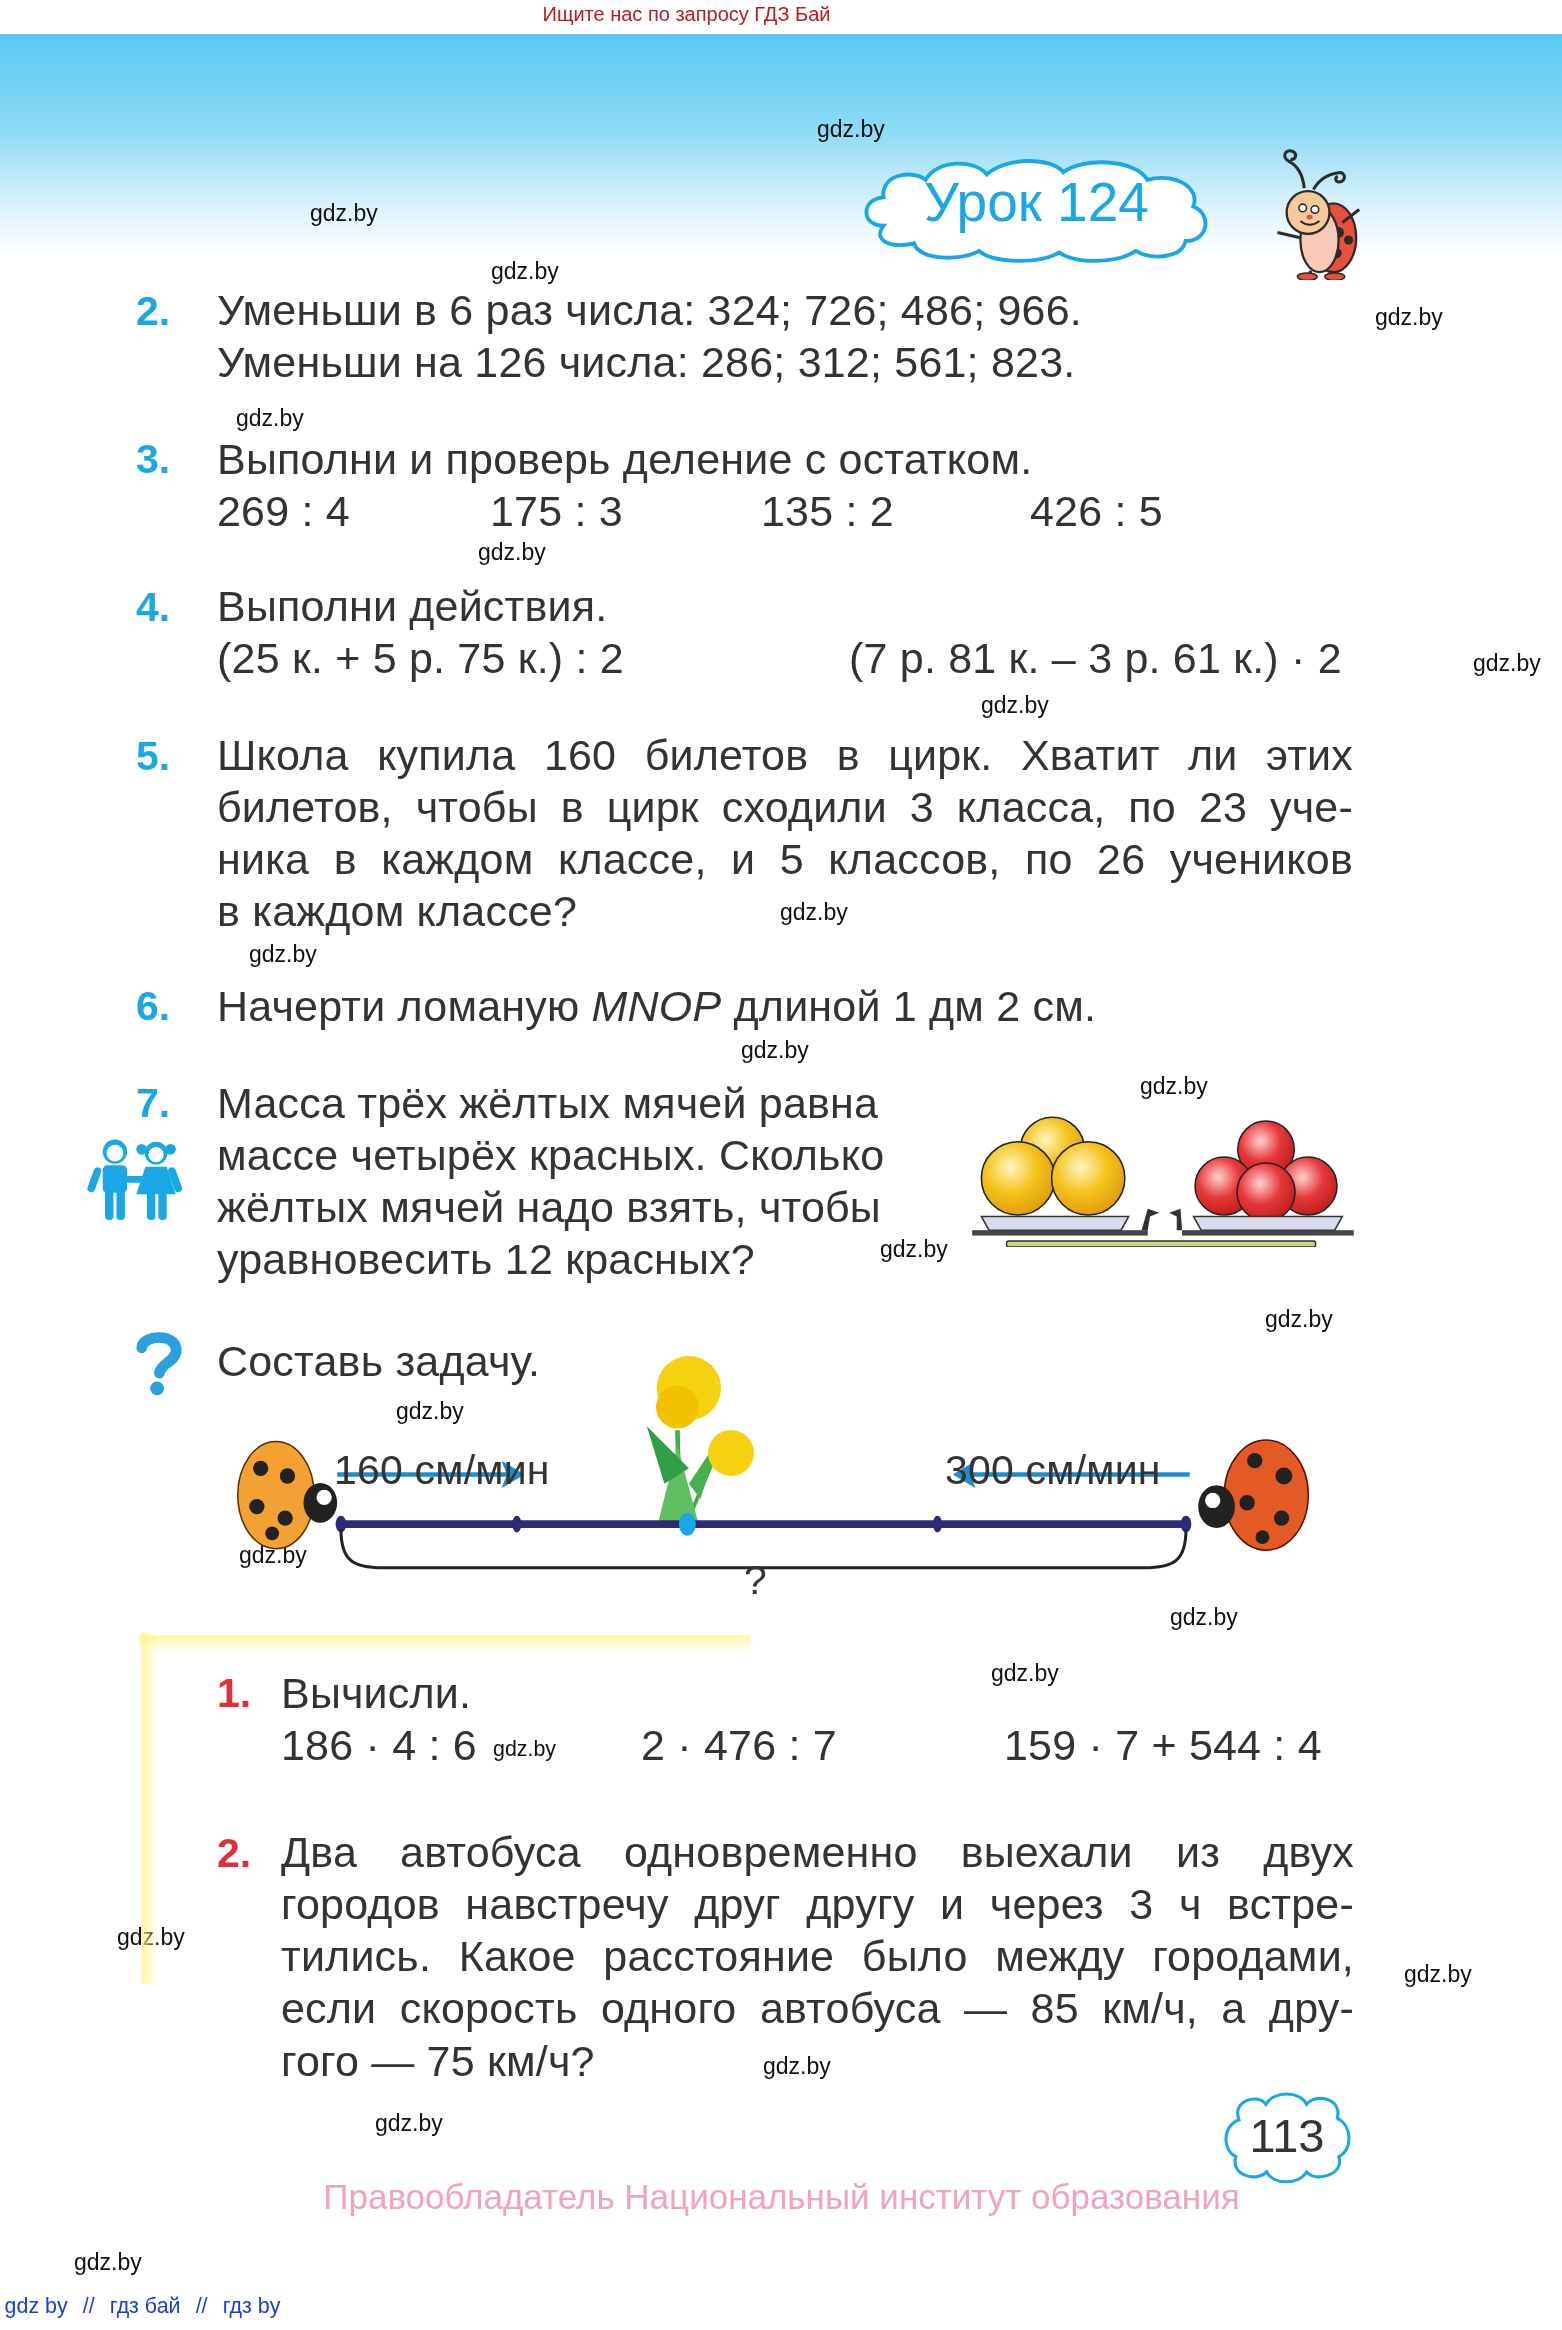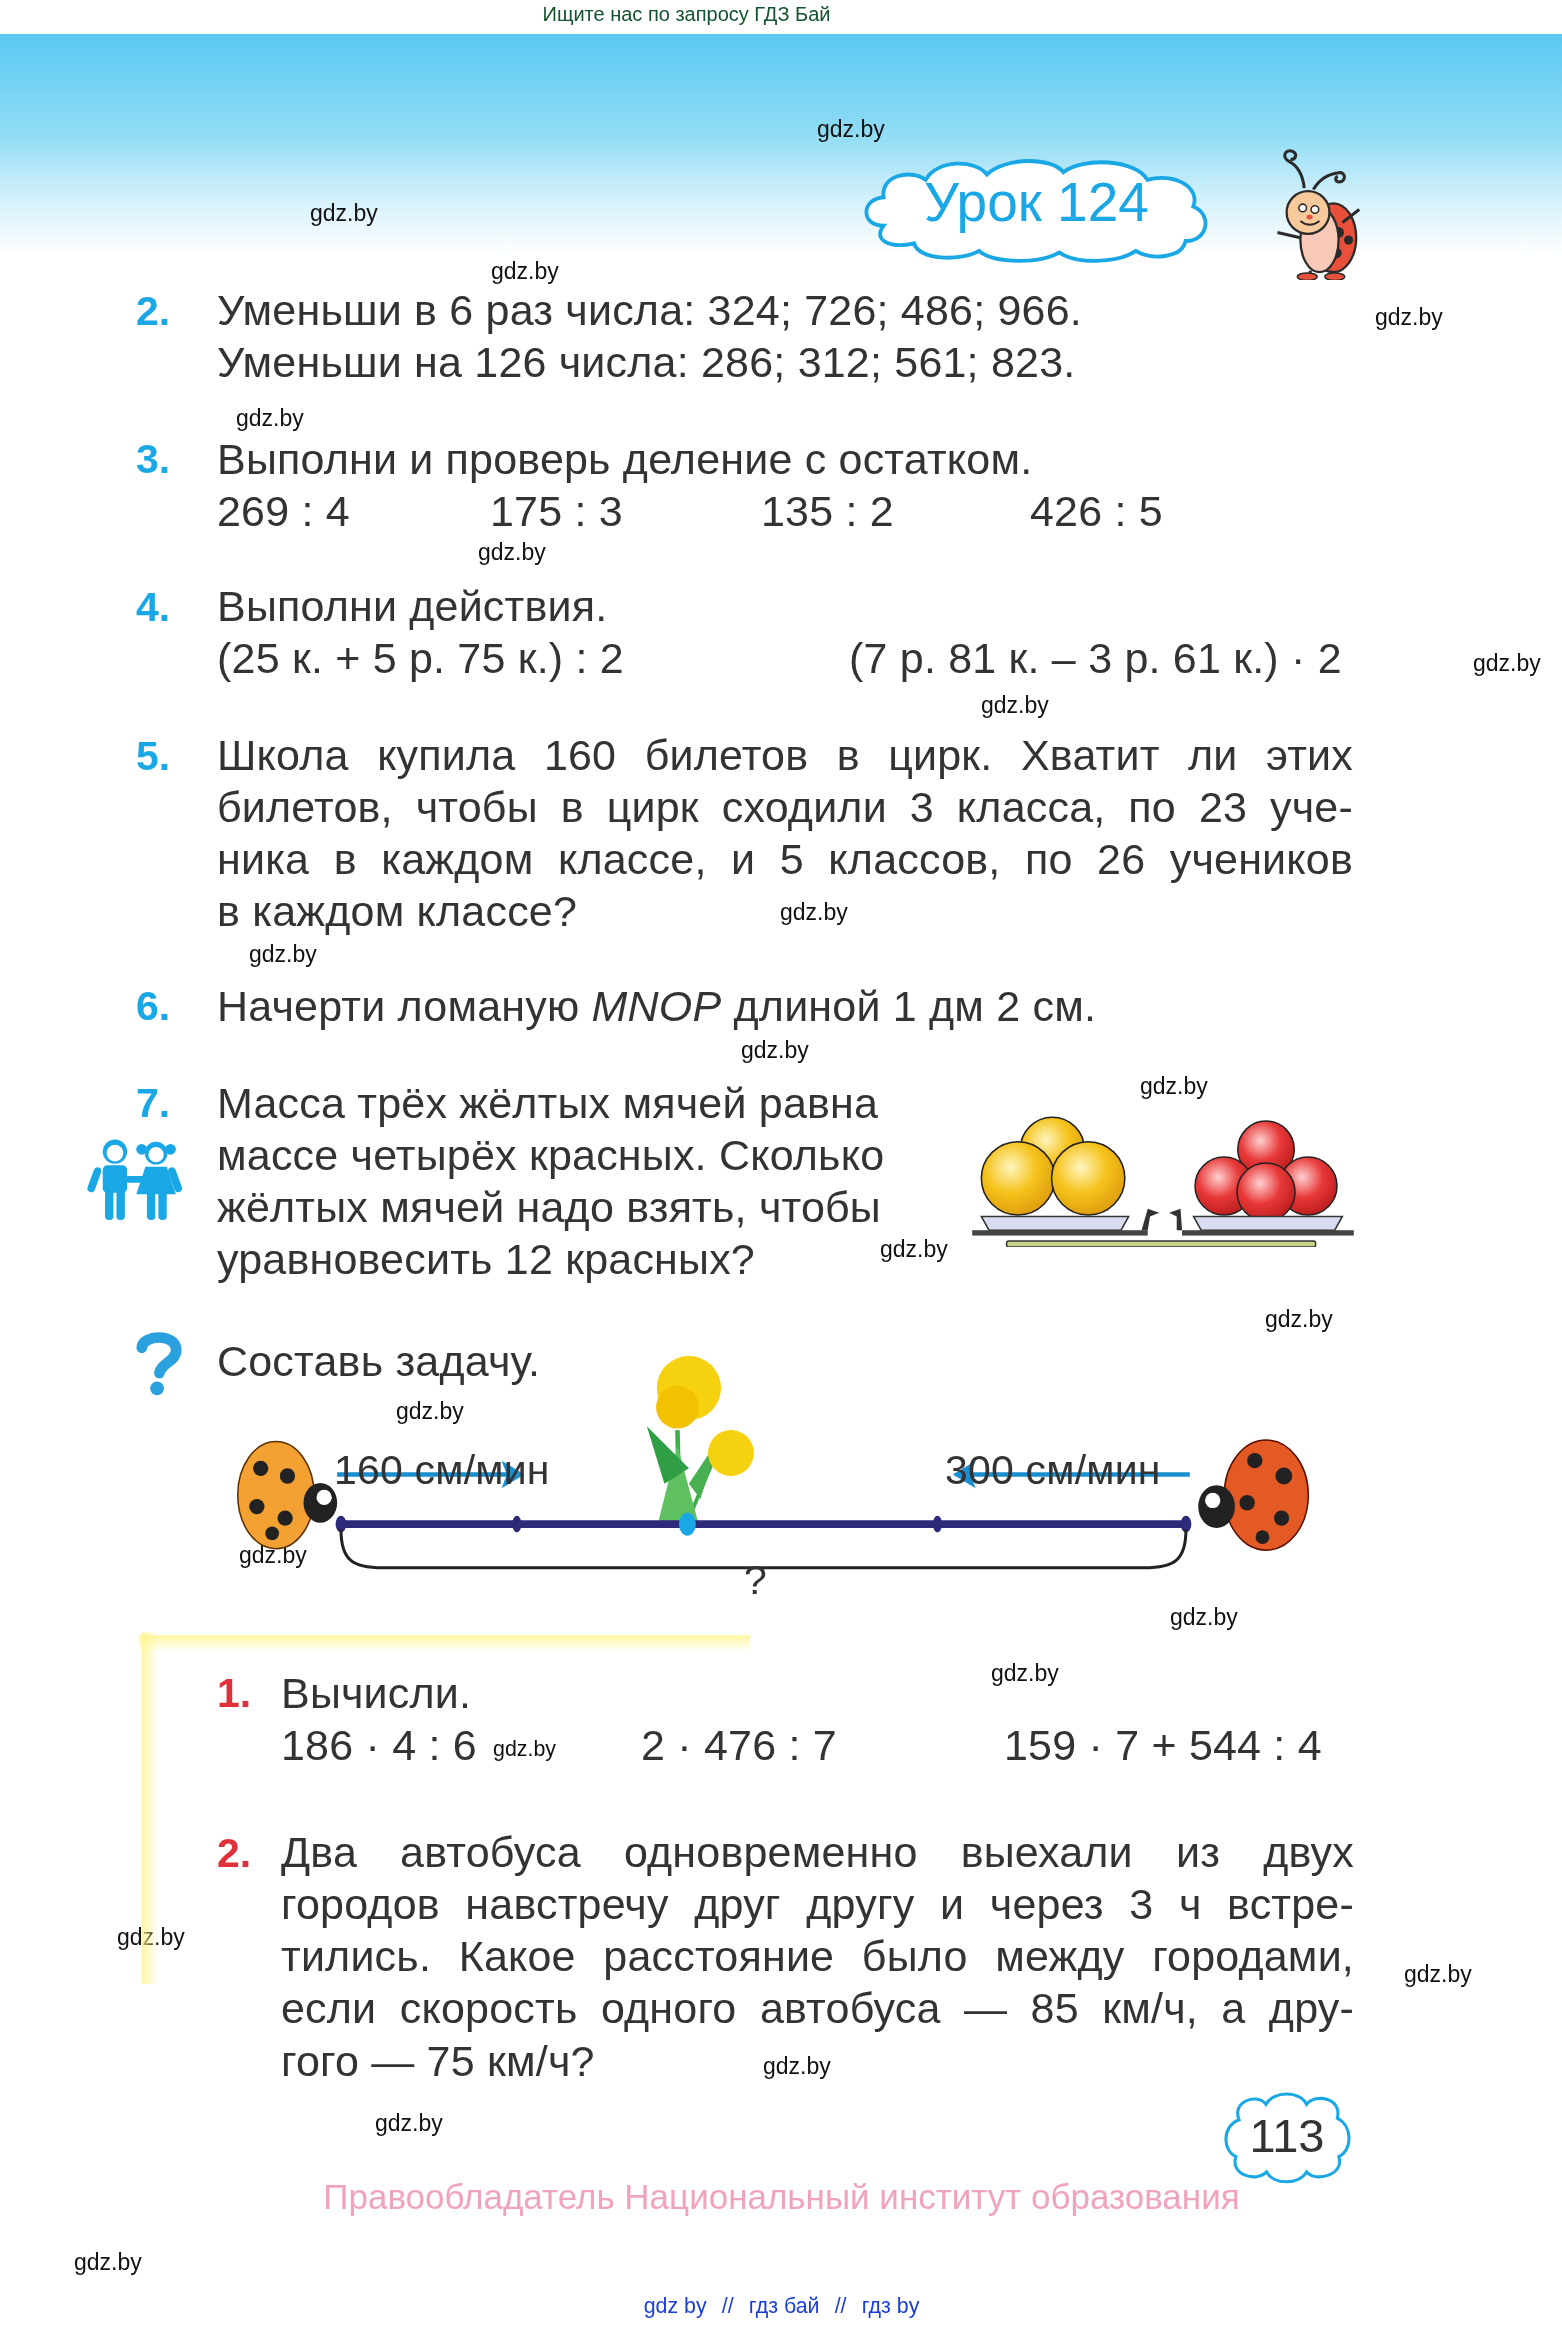--- a/index.html
+++ b/index.html
@@ -4,34 +4,34 @@
 <style>
   html, body { margin: 0; padding: 0; }
   body {
     width: 1563px; height: 2330px; position: relative; overflow: hidden;
     background: #ffffff;
     font-family: "Liberation Sans", "DejaVu Sans", sans-serif;
     color: #333333;
   }
   .abs { position: absolute; }
   .top-strip { left: 0; top: 0; width: 1563px; height: 34px; background: #fff; }
-  .top-strip-text { left: 0; top: 3.1px; width: 1373px; text-align: center; font-size: 20px; color: #14532d; }
+  .top-strip-text { left: 0; top: 3.1px; width: 1373px; text-align: center; font-size: 20px; color: #b91c1c; }
   .sky { left: 0; top: 34px; width: 1563px; height: 222px;
          background: linear-gradient(to bottom, #5ac8f2 0%, #8fdcf5 45%, #d6f1fb 75%, #ffffff 100%); }
   .wm { font-size: 23px; color: #111; white-space: nowrap; }
   .num { font-size: 41px; font-weight: bold; color: #1aa7e6; }
   .num.red { color: #e0303a; }
   .txt { font-size: 43px; color: #333; white-space: nowrap; letter-spacing: 0.2px; }
   .txt i { }
   .lesson-cloud { left: 853px; top: 153px; width: 367px; height: 111px; }
   .lesson-label { left: 853px; top: 170px; width: 367px; text-align: center; font-size: 55px; color: #1aa7e6; }
   .page-cloud { left: 1216px; top: 2089px; width: 142px; height: 96px; }
   .page-num { left: 1216px; top: 2108px; width: 142px; text-align: center; font-size: 47px; color: #333; }
   .copyright { left: 0; top: 2177px; width: 1563px; text-align: center; font-size: 35px; color: #f0a3bd; }
-  .footer-links { left: 0; top: 2294px; width: 1563px; text-align: center; font-size: 21.4px; color: #1a3fd6; }
+  .footer-links { left: 0; top: 2294px; width: 1563px; text-align: left; font-size: 21.4px; color: #1a3fd6; }
   .footer-links span { margin: 0 4.6px; }
   .justify { white-space: normal; text-align: justify; text-align-last: justify; width: 1136px; }
 </style>
 </head>
 <body>
 
 <div class="abs top-strip"></div>
 <div class="abs top-strip-text">Ищите нас по запросу ГДЗ Бай</div>
 
 <div class="abs sky"></div>

